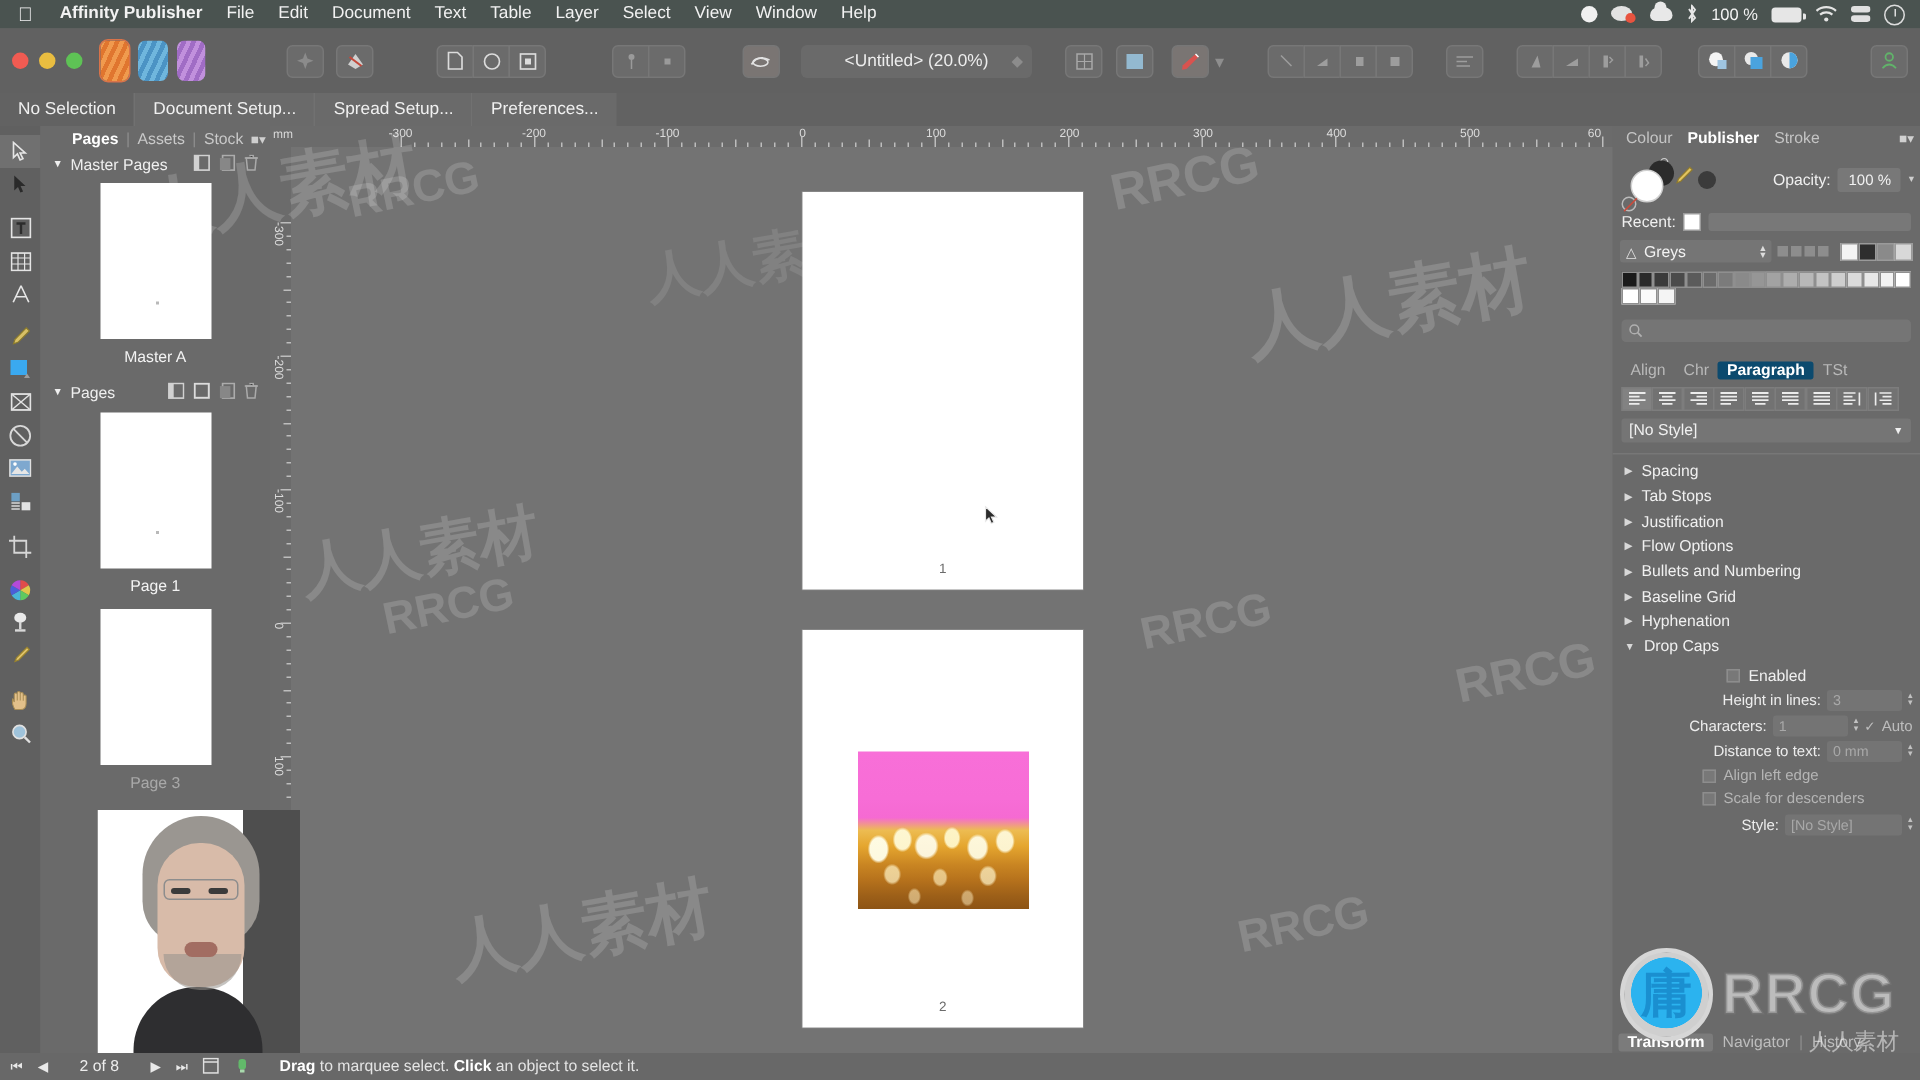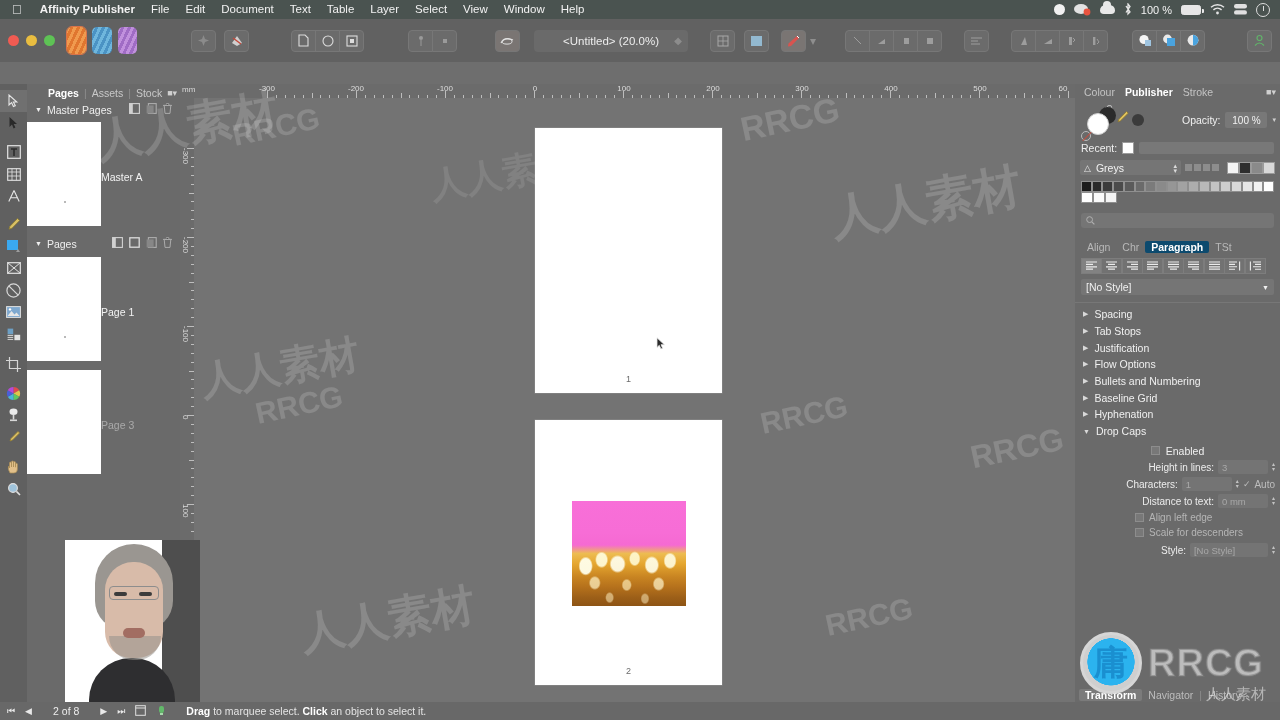--- a/index.html
+++ b/index.html
@@ -92,21 +92,21 @@
   .ptabs .tb { padding: 0 5px; }
   .ptabs .tb.on { color: #fff; font-weight: bold; }
   .ptabs .sep { color: #8e8e8e; }
   .ptabs .ic { margin-left: auto; margin-right: 4px; color: #cfcfcf; font-size: 9px; }
 
   .sechdr { height: 17px; display: flex; align-items: center; font-size: 10.5px; color: #efefef; padding-left: 8px; text-align: right; }
   .sechdr .tri { font-size: 7px; margin-right: 5px; }
   .sechdr .btns { margin-left: auto; display: flex; gap: 6px; padding-right: 8px; align-items:center; }
   .sechdr .btns i { display: block; opacity: .85; }
 
-  .thumbwrap { display: flex; align-items: center; margin-top: 5px; }
+  .thumbwrap { display: flex; flex-direction: column; align-items: center; margin-top: 5px; }
   .thumb { width: 74px; height: 104px; background: #fff; position: relative; }
   .thumb.selected { outline: 4px solid #bdbdbd; }
   .thumb .dot { position: absolute; left: 50%; top: 76%; width: 2px; height: 2px; background: #b9b9b9; }
   .thumblabel { font-size: 10.5px; color: #f3f3f3; margin-top: 6px; }
   .mini-img {
     position: absolute; left: 13%; top: 40%; width: 74%; height: 34%;
     background:
       radial-gradient(circle at 20% 95%, rgba(255,255,255,.55) 0 8%, transparent 9%),
       radial-gradient(circle at 55% 88%, rgba(255,250,215,.6) 0 7%, transparent 8%),
       radial-gradient(circle at 80% 95%, rgba(255,255,255,.45) 0 7%, transparent 8%),
@@ -510,20 +510,26 @@
     <div class="tgroup" style="margin-left:42px">
       <div class="tbtn solo">
         <svg width="13" height="13" viewBox="0 0 13 13">
             <circle cx="6.5" cy="4" r="2.5" fill="none" stroke="#61b36a" stroke-width="1.2"></circle>
             <path d="M2 11.5 Q6.5 6.5 11 11.5" fill="none" stroke="#61b36a" stroke-width="1.2"></path>
           </svg>
       </div>
     </div>
   </div>
 
+  <div class="ctxbar">
+    <div class="seg">No Selection</div>
+    <div class="seg btnish">Document Setup...</div>
+    <div class="seg btnish">Spread Setup...</div>
+    <div class="seg btnish" style="border-right:none">Preferences...</div>
+  </div>
 
   <div class="tools">
     <div class="tool sel">
       <svg width="13" height="14" viewBox="0 0 13 14">
           <path d="M2 1 L2 11 L4.6 8.6 L6.4 12.6 L8.3 11.8 L6.4 8 L9.8 8 Z" fill="none" stroke="#e6e6e6" stroke-width="1.1"></path>
         </svg>
     </div>
     <div class="tool">
       <svg width="11" height="14" viewBox="0 0 11 14">
           <path d="M1.5 1 L1.5 11 L4 8.6 L5.6 12.4 L7.4 11.6 L5.7 8 L9 8 Z" fill="#2a2a2a"></path>

